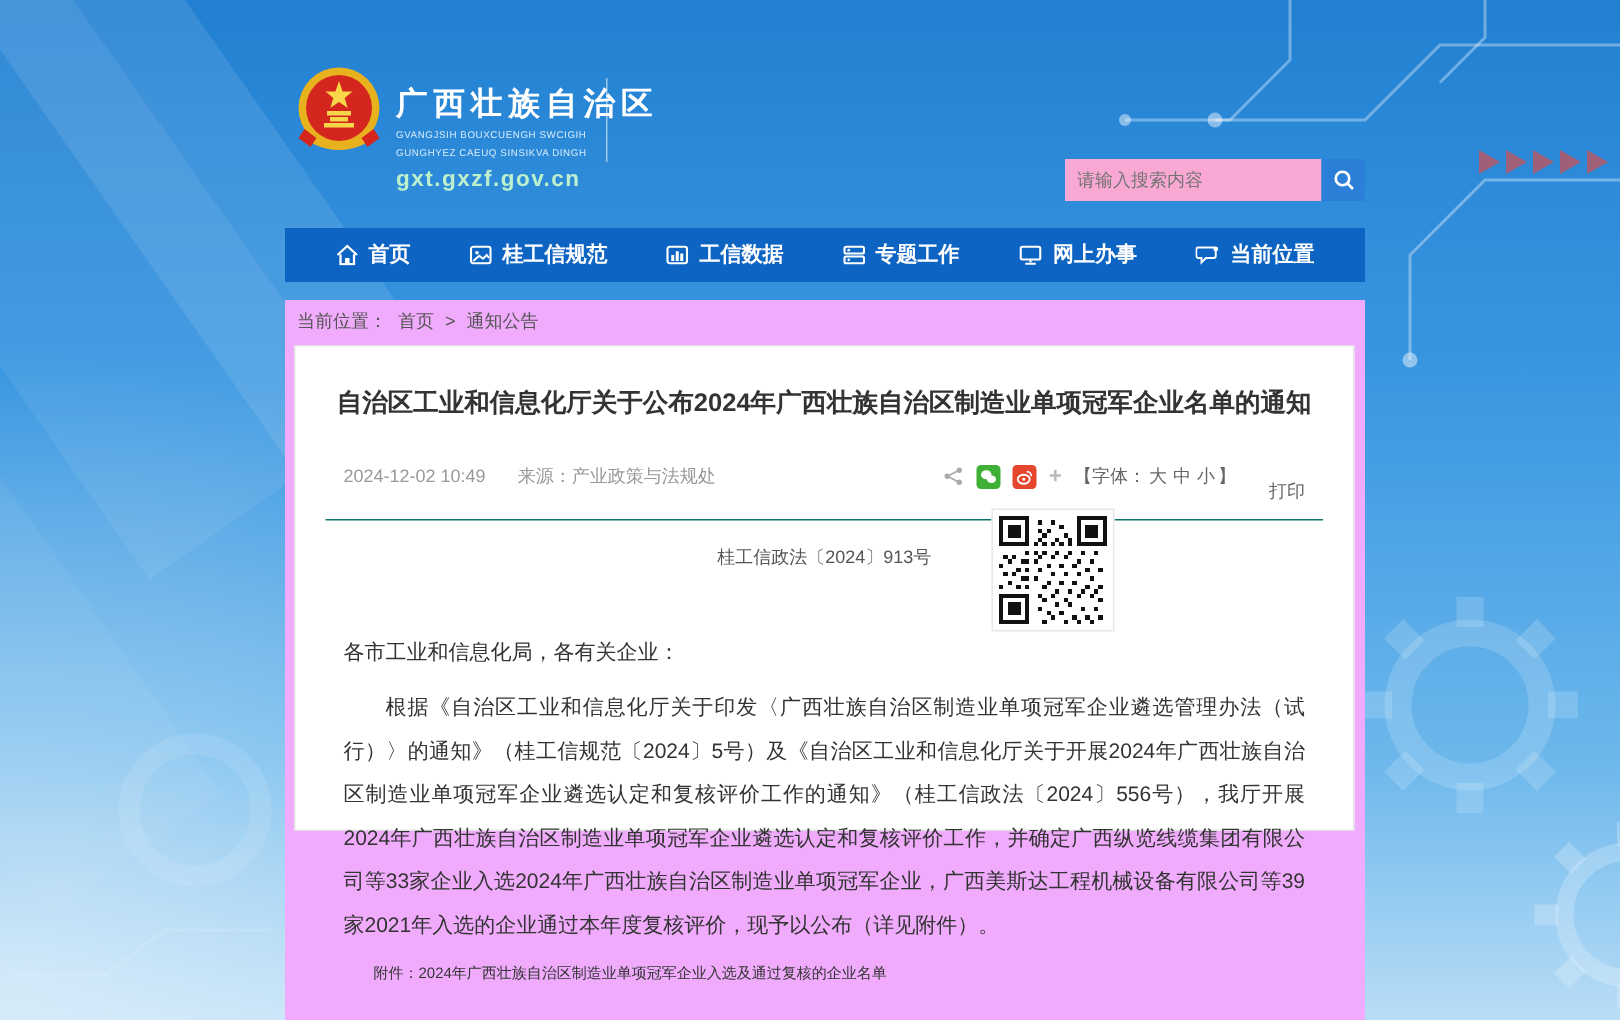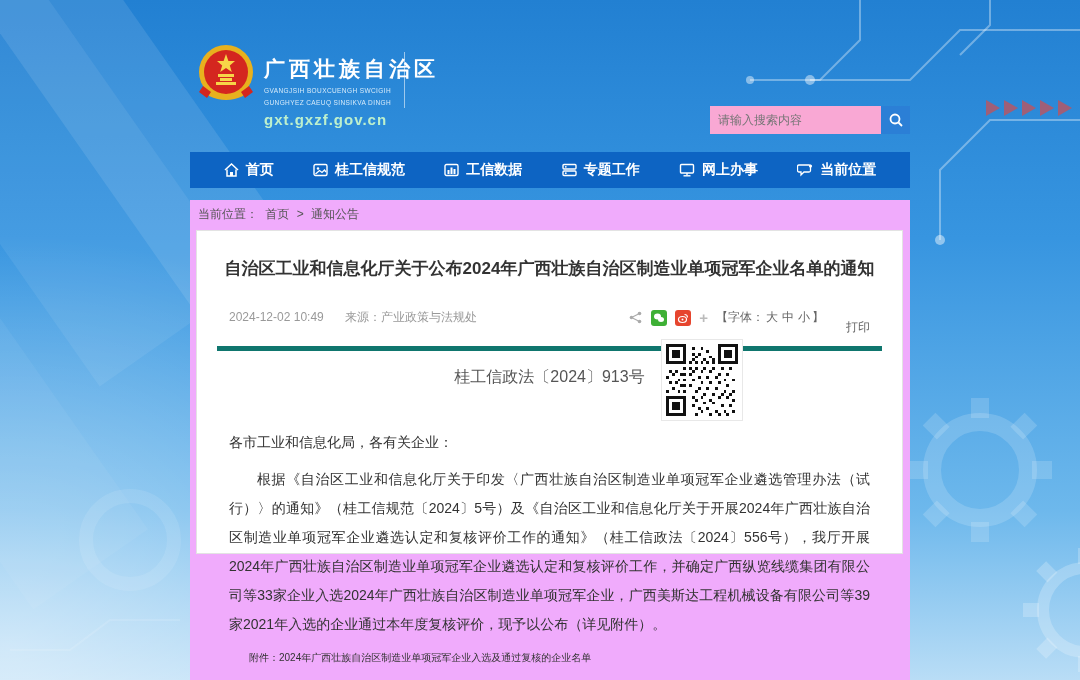--- a/index.html
+++ b/index.html
@@ -54,32 +54,32 @@
   .doc-box{
     position:absolute;left:6px;top:30px;width:707px;height:324px;background:#fff;
     border:1px solid #e3e3e3;
   }
   .doc-title{
     margin:24px auto 0;width:664px;text-align:center;font-size:17px;font-weight:bold;
     color:#333;line-height:28px;
   }
   .meta-row{
     margin:16px 20px 0;padding:0 12px 10px;display:flex;justify-content:space-between;
-    align-items:center;font-size:12px;color:#999;border-bottom:5px solid #0f766e;
+    align-items:center;font-size:12px;color:#999;border-bottom:1px solid #0f766e;
   }
   .meta-left span{margin-right:18px;}
   .meta-right{display:flex;align-items:center;gap:8px;color:#666;}
   .share-ic{display:inline-flex;width:16px;height:16px;align-items:center;justify-content:center;cursor:pointer;}
   .wechat{background:#3eb035;border-radius:3px;}
   .weibo{background:#e6452e;border-radius:3px;}
   .plus{color:#bbb;font-size:15px;font-weight:bold;}
   .font-label{color:#666;}
   .font-size-opt{cursor:pointer;margin:0 2px;}
   .print-label{color:#666;margin-left:14px;cursor:pointer;margin-top:20px;}
-  .doc-number{text-align:center;margin-top:16px;font-size:16px;color:#555;}
+  .doc-number{text-align:center;margin-top:16px;font-size:12px;color:#555;}
   .qr{position:absolute;left:464px;top:108px;width:82px;height:82px;background:#fff;
       border:1px solid #e8e8e8;padding:4px;}
   .salutation{margin:40px 32px 0;font-size:14px;color:#333;line-height:29px;}
   .body-para{margin:8px 32px 0;font-size:14px;color:#333;line-height:29px;text-indent:2em;text-align:justify;}
   .attachment{margin:4px 32px 0;font-size:10px;color:#333;line-height:29px;text-indent:2em;}
 </style>
 </head>
 <body>
 
 <div class="bg-light-corner"></div>

